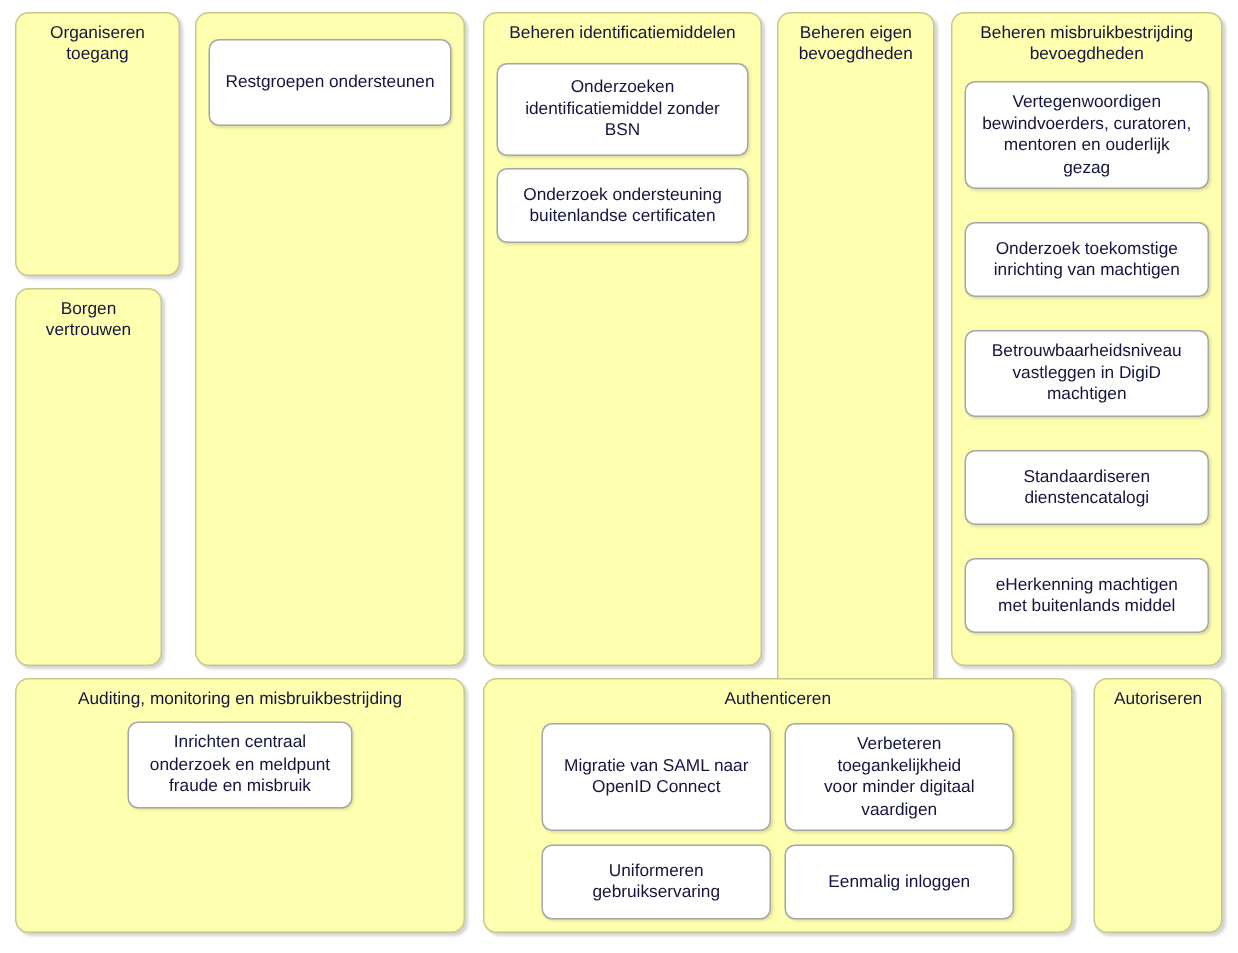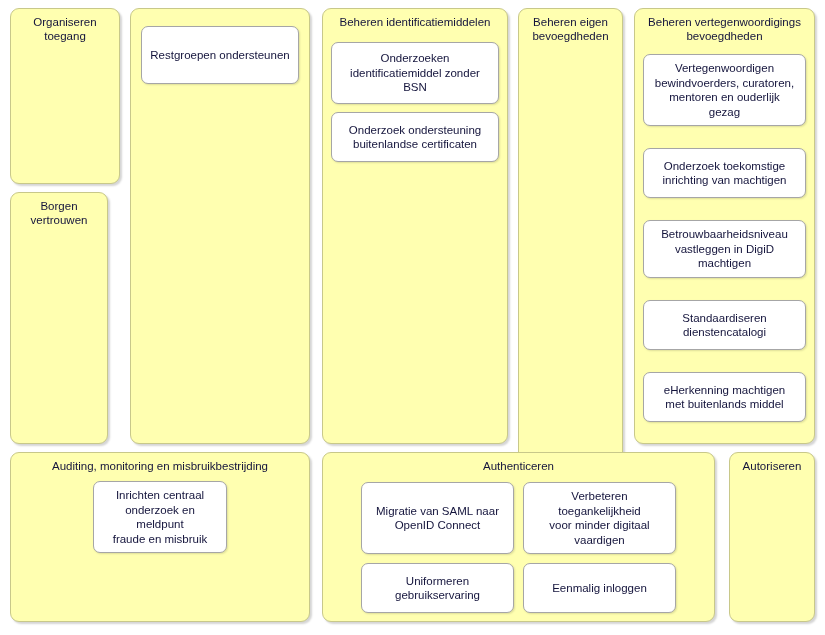--- a/index.html
+++ b/index.html
@@ -69,41 +69,41 @@
   }
   .col2 .card { min-height: 58px; }
   .col3 .card { min-height: 56px; }
   .col6 .card { min-height: 50px; }
 
   .auth-card {
     width: 153px;
     min-height: 62px;
   }
   .audit-card {
-    width: 134px;
+    width: 150px;
     min-height: 62px;
     margin: 0 auto;
   }
 </style>
 </head>
 <body>
 
 <div id="canvas">
 
   <div class="group col1" style="left:10px; top:8px; width:110px; height:176px;">
     <div class="group-title">Organiseren
 toegang</div>
   </div>
 
   <div class="group col1" style="left:10px; top:192px; width:98px; height:252px;">
     <div class="group-title">Borgen vertrouwen</div>
   </div>
 
   <div class="group col2" style="left:130px; top:8px; width:180px; height:436px;">
-    <div class="cards" style="padding-top:17px;align-items:center;">
+    <div class="cards" style="padding-top:17px;">
       <div class="card">Restgroepen ondersteunen</div>
     </div>
   </div>
 
   <div class="group col3" style="left:322px; top:8px; width:186px; height:436px;">
     <div class="group-title">Beheren identificatiemiddelen</div>
     <div class="cards" style="padding-top:13px;">
       <div class="card" style="min-height:62px;">Onderzoeken
 identificatiemiddel zonder
 BSN</div>
@@ -111,21 +111,21 @@
 buitenlandse certificaten</div>
     </div>
   </div>
 
   <div class="group col4" style="left:518px; top:8px; width:105px; height:500px;">
     <div class="group-title">Beheren eigen
 bevoegdheden</div>
   </div>
 
   <div class="group col5" style="left:634px; top:8px; width:181px; height:436px;">
-    <div class="group-title">Beheren vertegenwoordigings
+    <div class="group-title">Beheren misbruikbestrijding
 bevoegdheden</div>
     <div class="cards" style="padding-top:11px; gap:22px;">
       <div class="card" style="min-height:72px;">Vertegenwoordigen
 bewindvoerders, curatoren,
 mentoren en ouderlijk
 gezag</div>
       <div class="card" style="min-height:50px;">Onderzoek toekomstige
 inrichting van machtigen</div>
       <div class="card" style="min-height:58px;">Betrouwbaarheidsniveau
 vastleggen in DigiD

